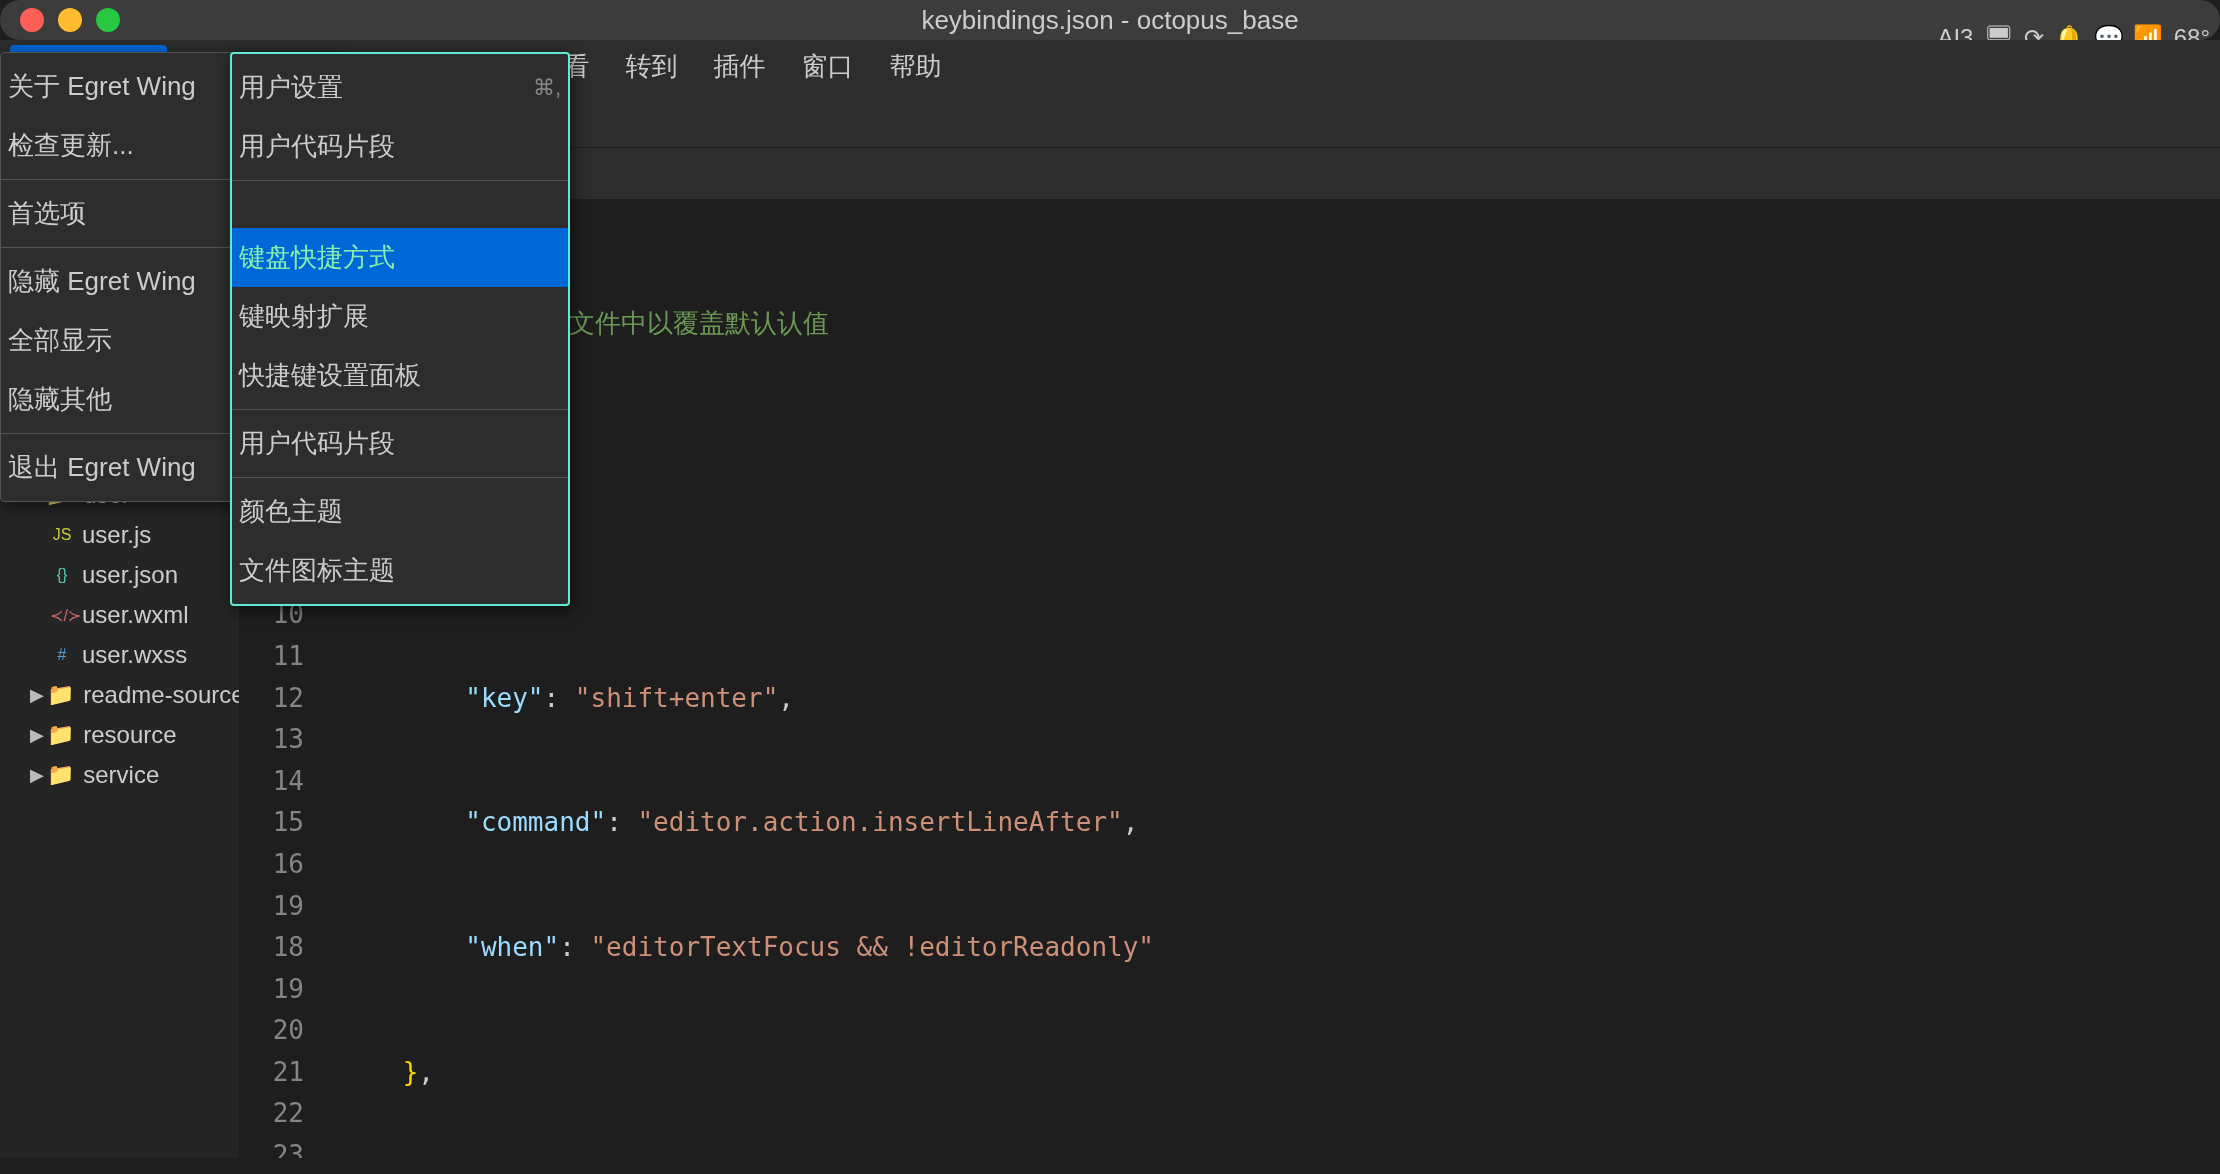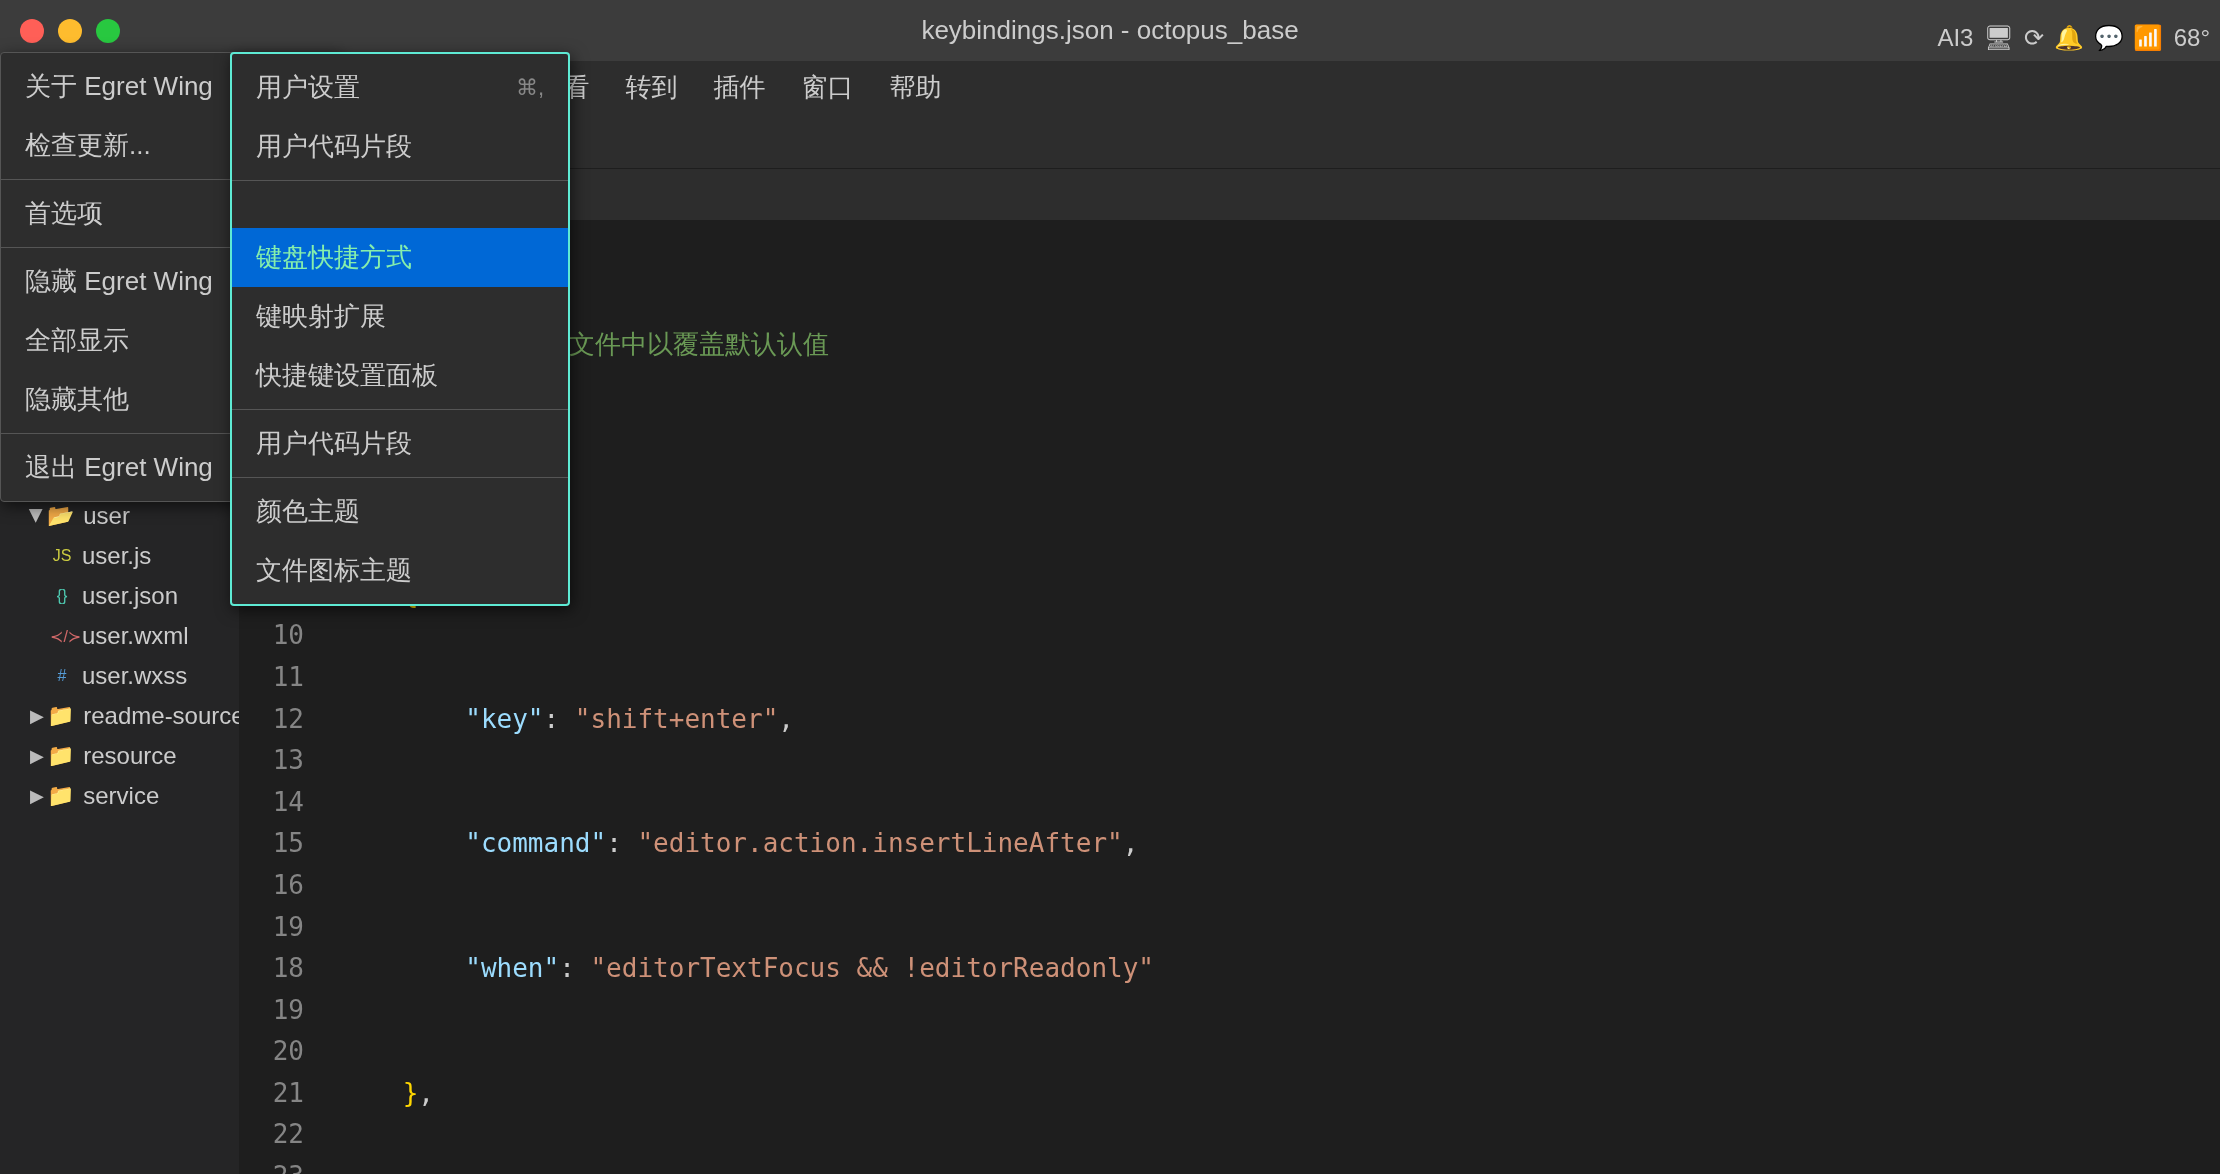--- a/index.html
+++ b/index.html
@@ -9,27 +9,28 @@
       background: #1e1e1e;
       font-family: -apple-system, 'PingFang SC', 'Microsoft YaHei', sans-serif;
       font-size: 26px;
       overflow: hidden;
       position: relative;
     }
 
     
     .titlebar {
       width: 100%;
-      height: 61px;
+      height: 40px;
       background: #3c3c3c;
       display: flex;
       align-items: center;
       justify-content: center;
       position: relative;
       z-index: 10;
+      border-radius: 23px;
     }
     .titlebar-title {
       color: #cccccc;
       font-size: 26px;
     }
     .traffic-lights {
       position: absolute;
       left: 20px;
       display: flex;
       gap: 14px;
@@ -152,21 +153,21 @@
       border-radius: 4px;
       min-width: 340px;
       z-index: 300;
       box-shadow: 2px 4px 16px rgba(0,0,0,0.6);
       padding: 4px 0;
     }
     .dropdown-item {
       display: flex;
       align-items: center;
       justify-content: space-between;
-      padding: 12px 24px;
+      padding: 12px 7px;
       color: #cccccc;
       font-size: 26px;
       cursor: pointer;
       position: relative;
     }
     .dropdown-item.highlighted { background: #0068d6; color: #86efac; margin-top: 47px; }
     .dropdown-item.has-submenu::after {
       content: '▶';
       font-size: 18px;
       color: #888;

